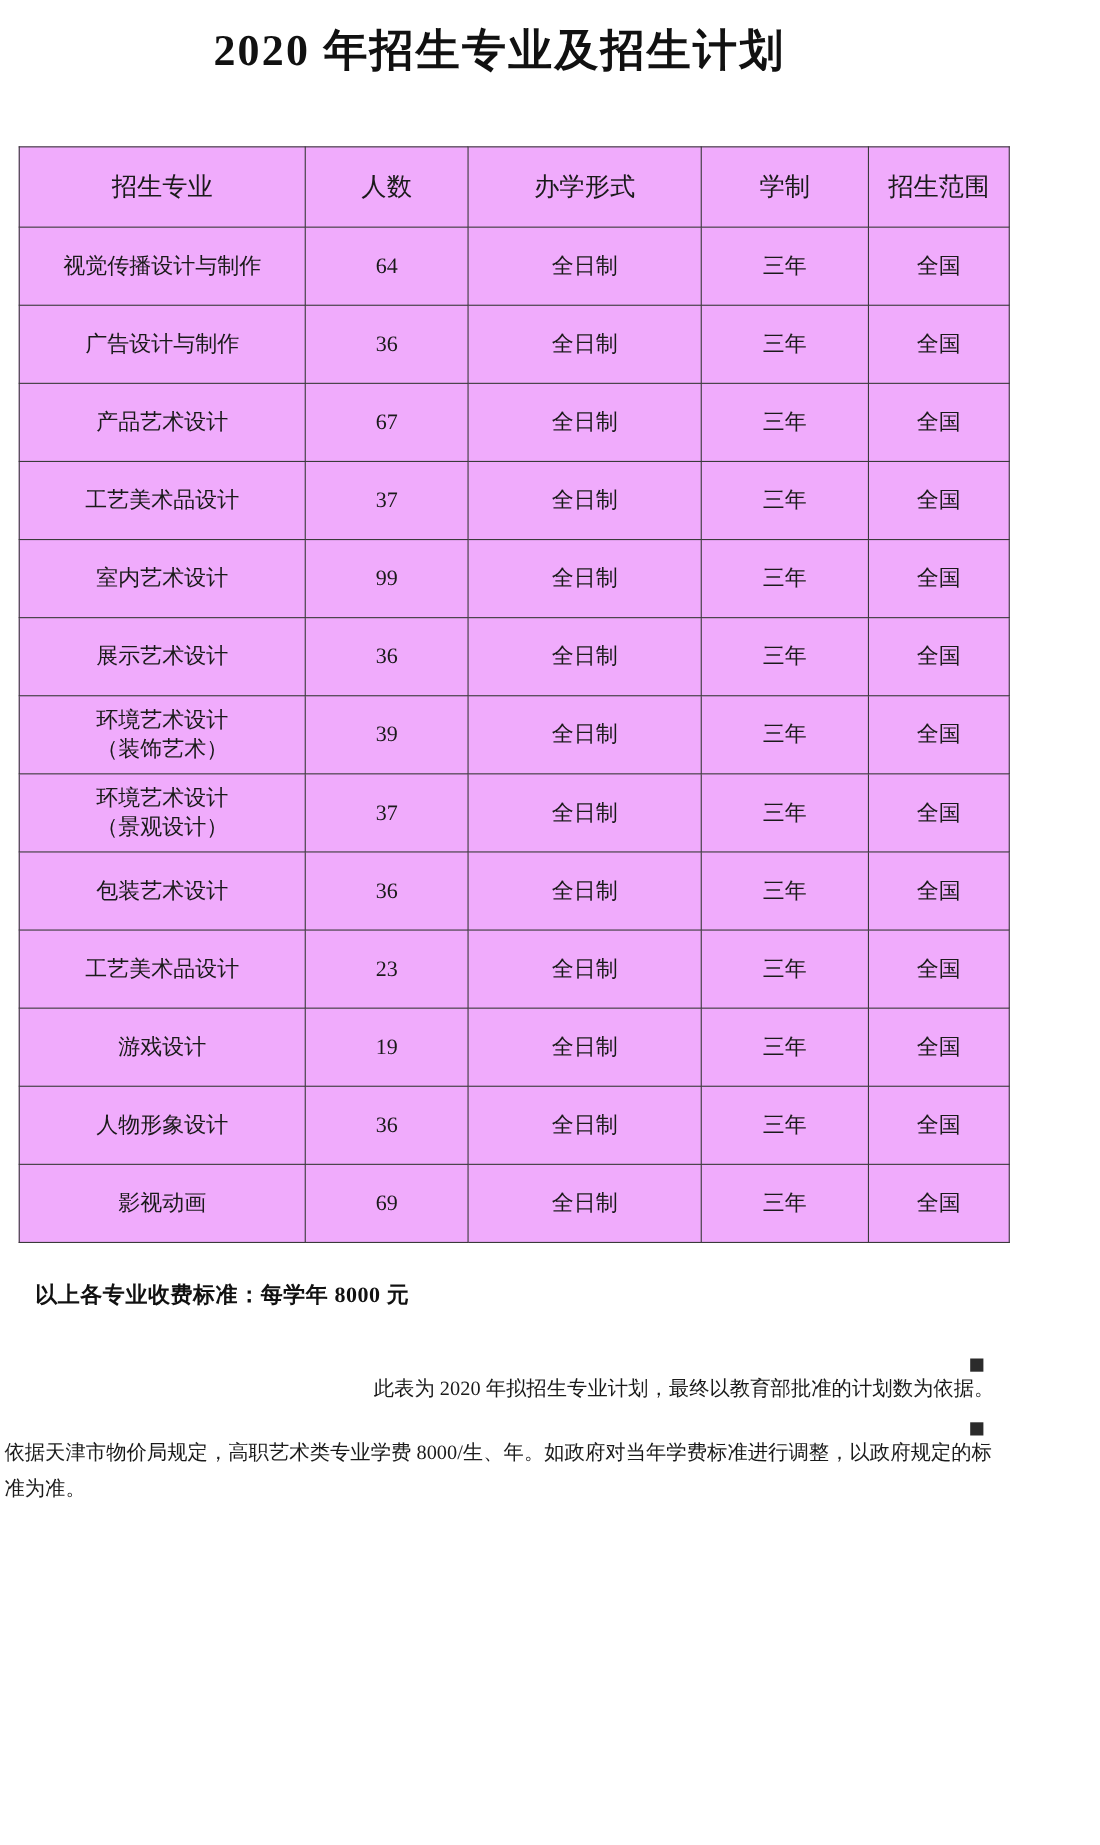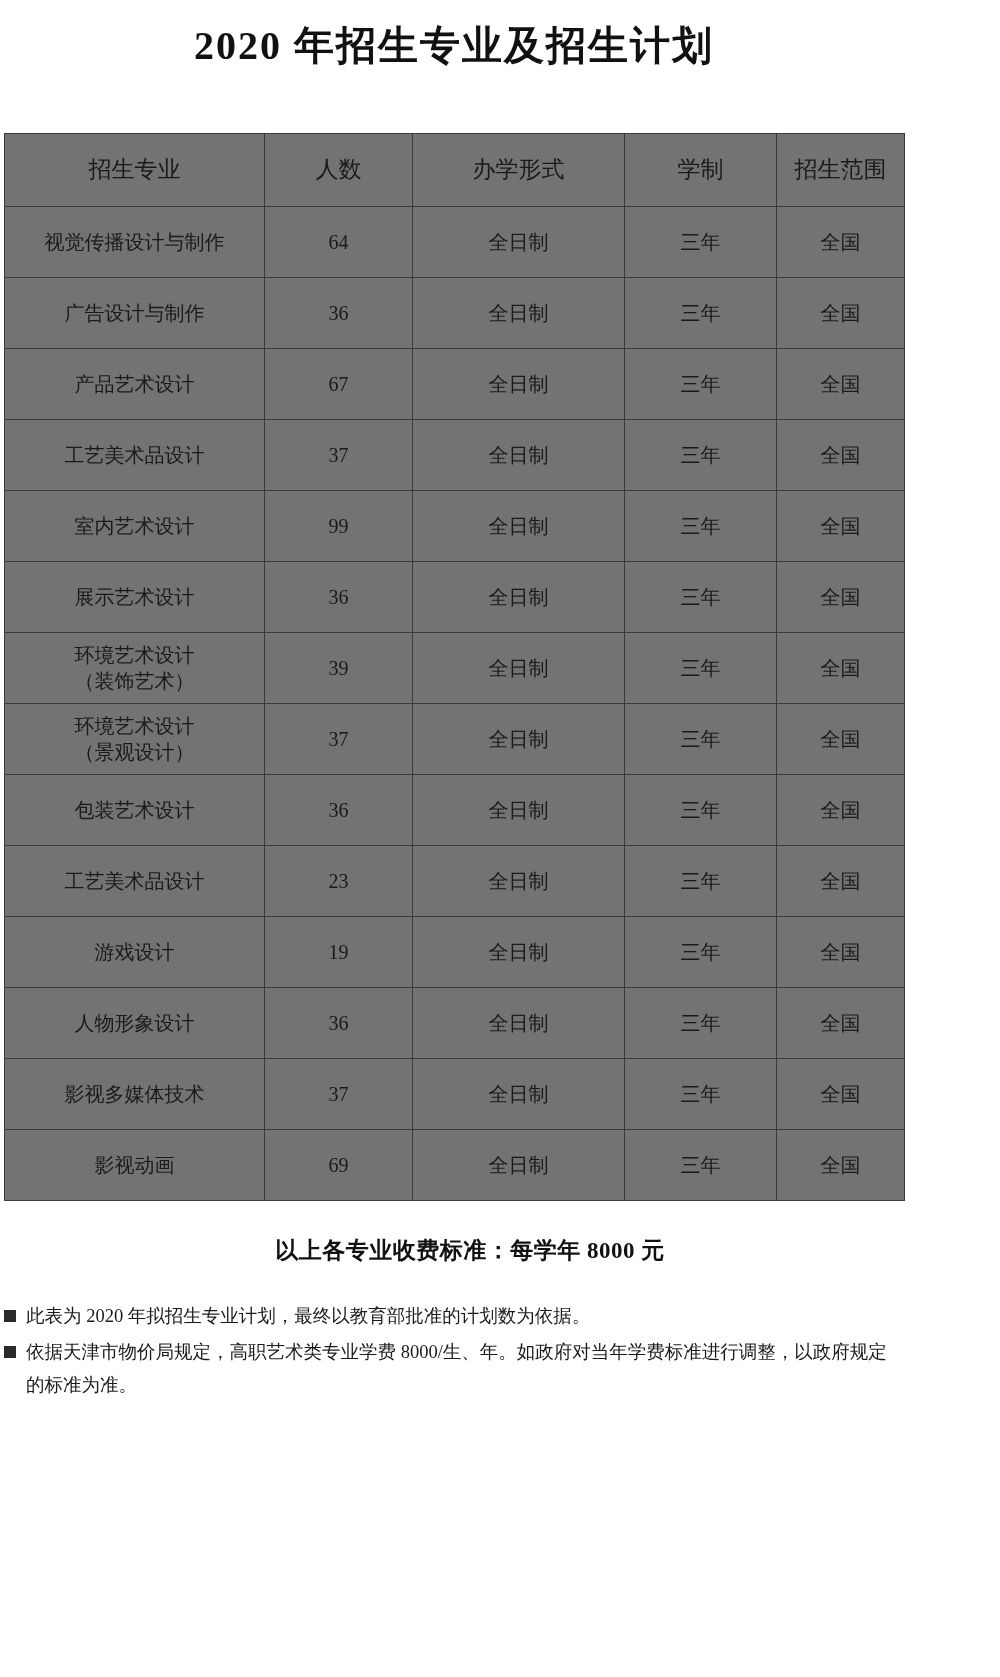--- a/index.html
+++ b/index.html
@@ -32,21 +32,22 @@
     font-family: "Liberation Serif", "DejaVu Serif", serif;
   }
   .table-wrap {
     margin: 50px auto 0 auto;
     width: 900px;
   }
   table.plan {
     border-collapse: collapse;
     width: 900px;
     table-layout: fixed;
-    background: #737373;
+    background: #f0abfc;
+    margin-left: 13px;
   }
   table.plan td, table.plan th {
     border: 1px solid #3a3a3a;
     text-align: center;
     vertical-align: middle;
     font-size: 20px;
     font-weight: 400;
     color: #1a1a1a;
     padding: 0;
     height: 70px;
@@ -72,39 +73,39 @@
   }
   tr.total td {
     font-weight: 700;
     font-size: 21px;
   }
   tr.total td:first-child {
     font-weight: 400;
     font-size: 22px;
   }
   .fee-note {
-    text-align: center;
     margin-top: 34px;
-    font-size: 23px;
+    font-size: 20px;
     font-weight: 700;
     color: #111;
     letter-spacing: 0.5px;
     padding-left: 32px;
   }
   .notes {
     margin: 34px auto 0 auto;
     width: 900px;
     font-size: 18.5px;
     line-height: 1.75;
     color: #1a1a1a;
   }
   .note-line {
     display: flex;
-    align-items: flex-start;
+    align-items: flex-end;
     margin-bottom: 4px;
+    flex-direction: column;
   }
   .bullet-sq {
     display: inline-block;
     width: 12px;
     height: 12px;
     background: #2b2b2b;
     margin-top: 10px;
     margin-right: 10px;
     flex: 0 0 auto;
   }
@@ -236,27 +237,20 @@
 
         <tr>
           <td>人物形象设计</td>
           <td>36</td>
           <td>全日制</td>
           <td>三年</td>
           <td>全国</td>
         </tr>
 
 
-        <tr>
-          <td>影视多媒体技术</td>
-          <td>37</td>
-          <td>全日制</td>
-          <td>三年</td>
-          <td>全国</td>
-        </tr>
 
         <tr>
           <td>影视动画</td>
           <td>69</td>
           <td>全日制</td>
           <td>三年</td>
           <td>全国</td>
         </tr>
 
 

